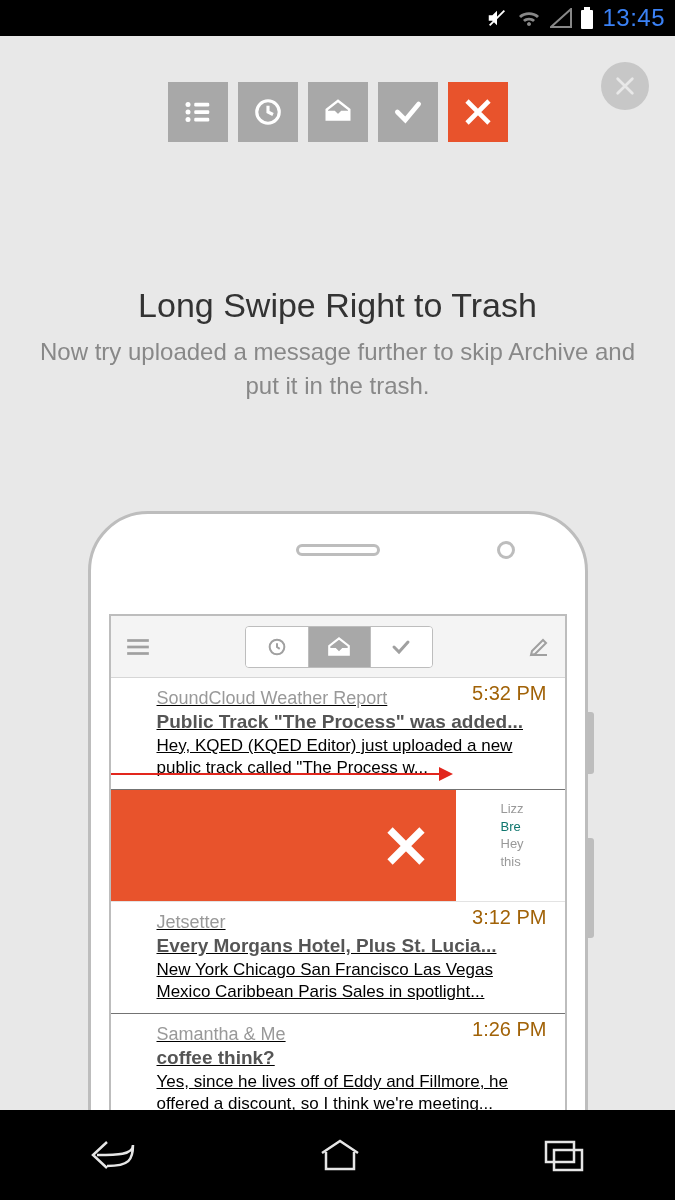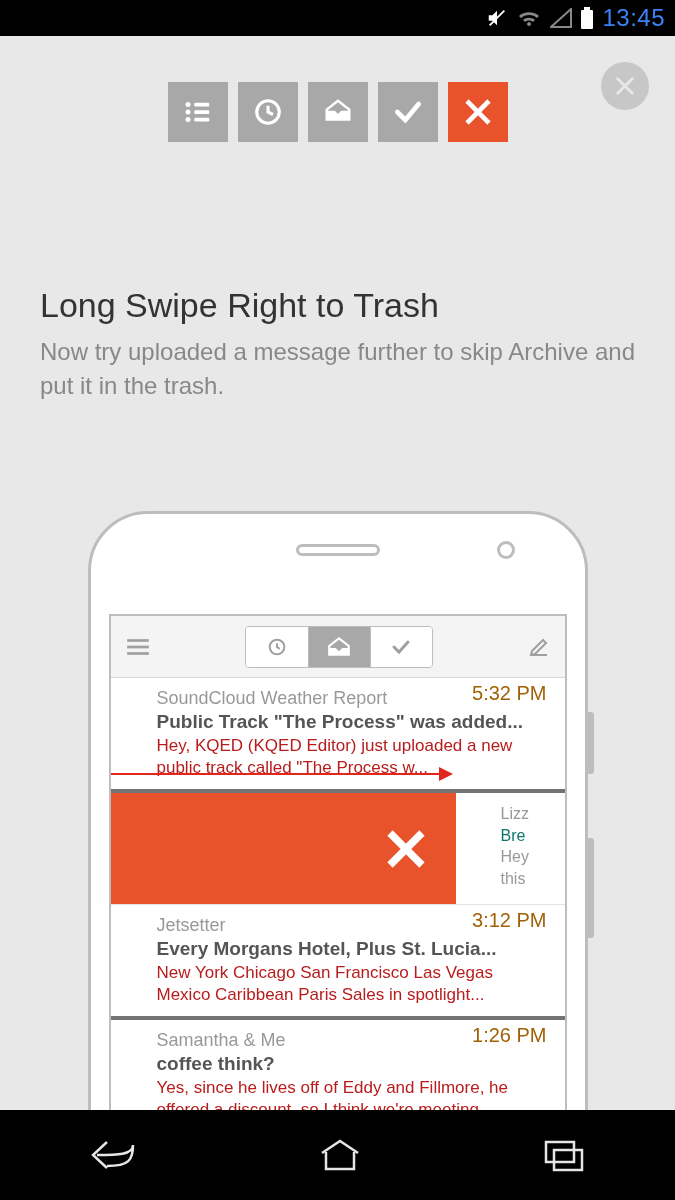--- a/index.html
+++ b/index.html
@@ -15,51 +15,51 @@
 
   
   .close-btn { position: absolute; top: 26px; right: 26px; width: 48px; height: 48px; border-radius: 50%; background: #c7c7c7; display: flex; align-items: center; justify-content: center; }
 
   
   .toolbar { position: absolute; top: 46px; left: 50%; transform: translateX(-50%); display: flex; gap: 10px; }
   .toolbar .tb-btn { width: 60px; height: 60px; background: #a8a8a8; display: flex; align-items: center; justify-content: center; }
   .toolbar .tb-btn.active { background: #e8532c; }
 
   
-  .heading { position: absolute; top: 250px; left: 0; right: 0; padding: 0 40px; }
+  .heading { position: absolute; top: 250px; left: 0; right: 0; text-align: center; padding: 0 40px; }
   .heading h1 { font-size: 34px; font-weight: 300; color: #333; margin-bottom: 10px; }
   .heading p { font-size: 24px; font-weight: 300; color: #888; line-height: 1.4; }
 
   
   .phone { position: absolute; top: 475px; left: 50%; transform: translateX(-50%); width: 500px; height: 700px; background: #fff; border: 3px solid #bdbdbd; border-radius: 60px 60px 0 0; padding-top: 60px; }
   .phone .speaker { position: absolute; top: 30px; left: 50%; transform: translateX(-50%); width: 84px; height: 12px; border: 3px solid #bdbdbd; border-radius: 8px; }
   .phone .camera { position: absolute; top: 27px; right: 70px; width: 18px; height: 18px; border: 3px solid #bdbdbd; border-radius: 50%; }
   .phone .screen { position: absolute; top: 100px; left: 18px; right: 18px; bottom: 0; border: 2px solid #bdbdbd; background: #fff; overflow: hidden; }
   .phone .side-btn-1 { position: absolute; right: -9px; top: 198px; width: 6px; height: 62px; background: #bdbdbd; border-radius: 0 3px 3px 0; }
   .phone .side-btn-2 { position: absolute; right: -9px; top: 324px; width: 6px; height: 100px; background: #bdbdbd; border-radius: 0 3px 3px 0; }
 
   
   .app-header { height: 62px; background: #f4f4f4; border-bottom: 1px solid #d6d6d6; display: flex; align-items: center; justify-content: space-between; padding: 0 14px; }
   .seg { display: flex; border: 1px solid #bdbdbd; border-radius: 4px; overflow: hidden; }
   .seg .seg-btn { width: 62px; height: 40px; display: flex; align-items: center; justify-content: center; background:#fff; }
   .seg .seg-btn.active { background: #a8a8a8; }
   .seg .seg-btn + .seg-btn { border-left: 1px solid #bdbdbd; }
 
   
-  .msg { padding: 10px 18px 10px 46px; border-bottom: 4px solid #737373; position: relative; }
+  .msg { padding: 10px 18px 10px 46px; border-bottom: 1px solid #737373; position: relative; text-decoration: underline; }
   .msg .sender { color: #999; font-size: 18px; }
   .msg .time { position: absolute; right: 18px; top: 4px; color: #a16207; font-size: 20px; }
   .msg .subject { color: #555; font-size: 19px; font-weight: 600; margin-top: 2px; }
-  .msg .preview { color: #b91c1c; font-size: 17px; margin-top: 2px; line-height: 1.3; }
+  .msg .preview { color: #000000; font-size: 17px; margin-top: 2px; line-height: 1.3; }
 
   
   .swipe-row { height: 112px; position: relative; border-bottom: 1px solid #e3e3e3; overflow: hidden; }
   .swipe-bg { position: absolute; left: 0; top: 0; bottom: 0; width: 76%; background: #e8532c; display: flex; align-items: center; justify-content: flex-end; padding-right: 30px; }
   .swipe-peek { position: absolute; right: -10px; top: 0; bottom: 0; width: 88px; background: #fff; padding: 10px 10px 10px 14px; }
-  .swipe-peek div { color: #999; font-size: 16px; line-height: 1.35; white-space: nowrap; }
+  .swipe-peek div { color: #999; font-size: 13px; line-height: 1.35; white-space: nowrap; }
   .swipe-peek .subj { color: #0f766e; font-weight: 400; }
 
   
   .arrow-line { position: absolute; left: 0; height: 2px; background: #e2261d; }
   .arrow-line::after { content: ""; position: absolute; right: -2px; top: -6px; border-left: 14px solid #e2261d; border-top: 7px solid transparent; border-bottom: 7px solid transparent; }
 
   
   .navbar { height: 90px; background: #000; display: flex; align-items: center; justify-content: space-around; }
   .navbar svg { opacity: 0.9; }
 

